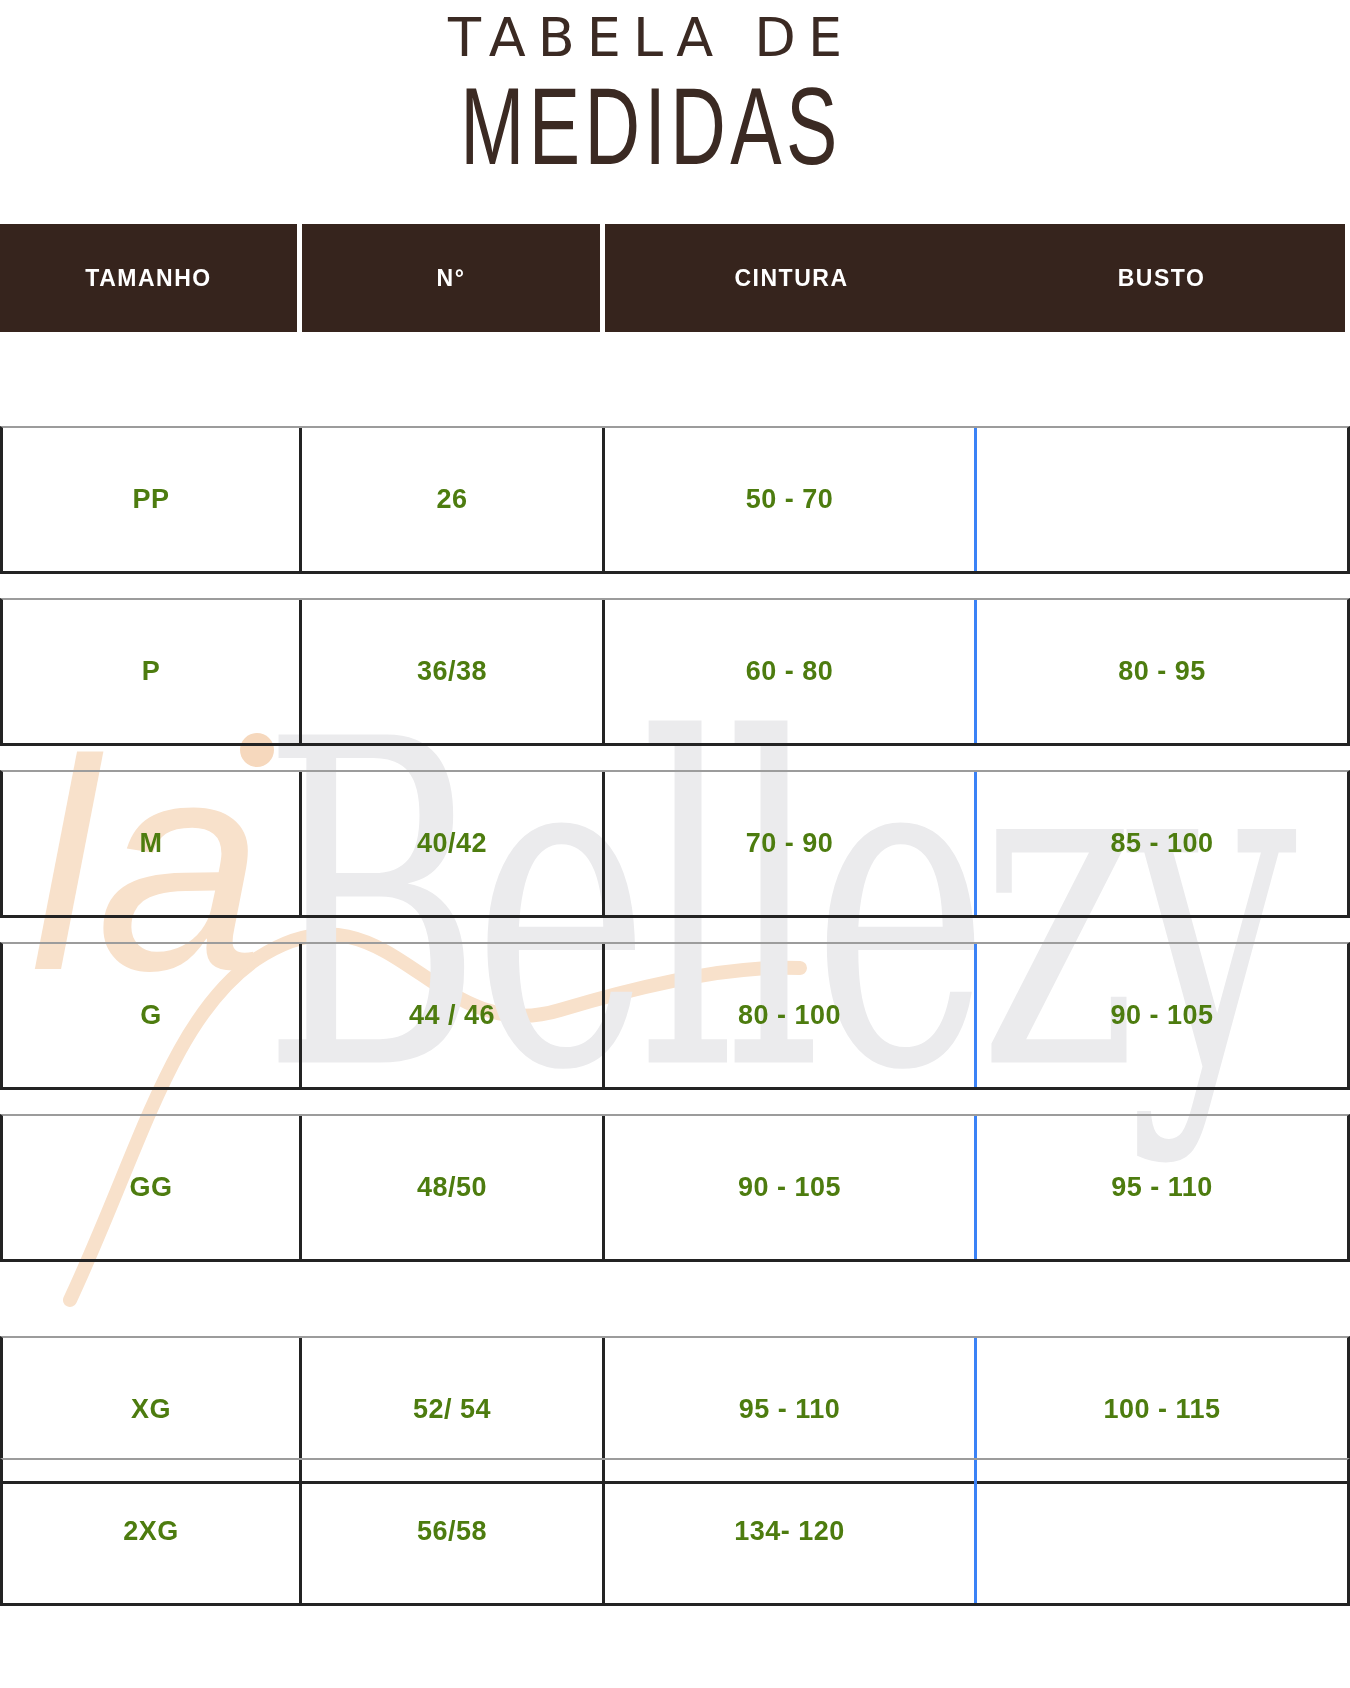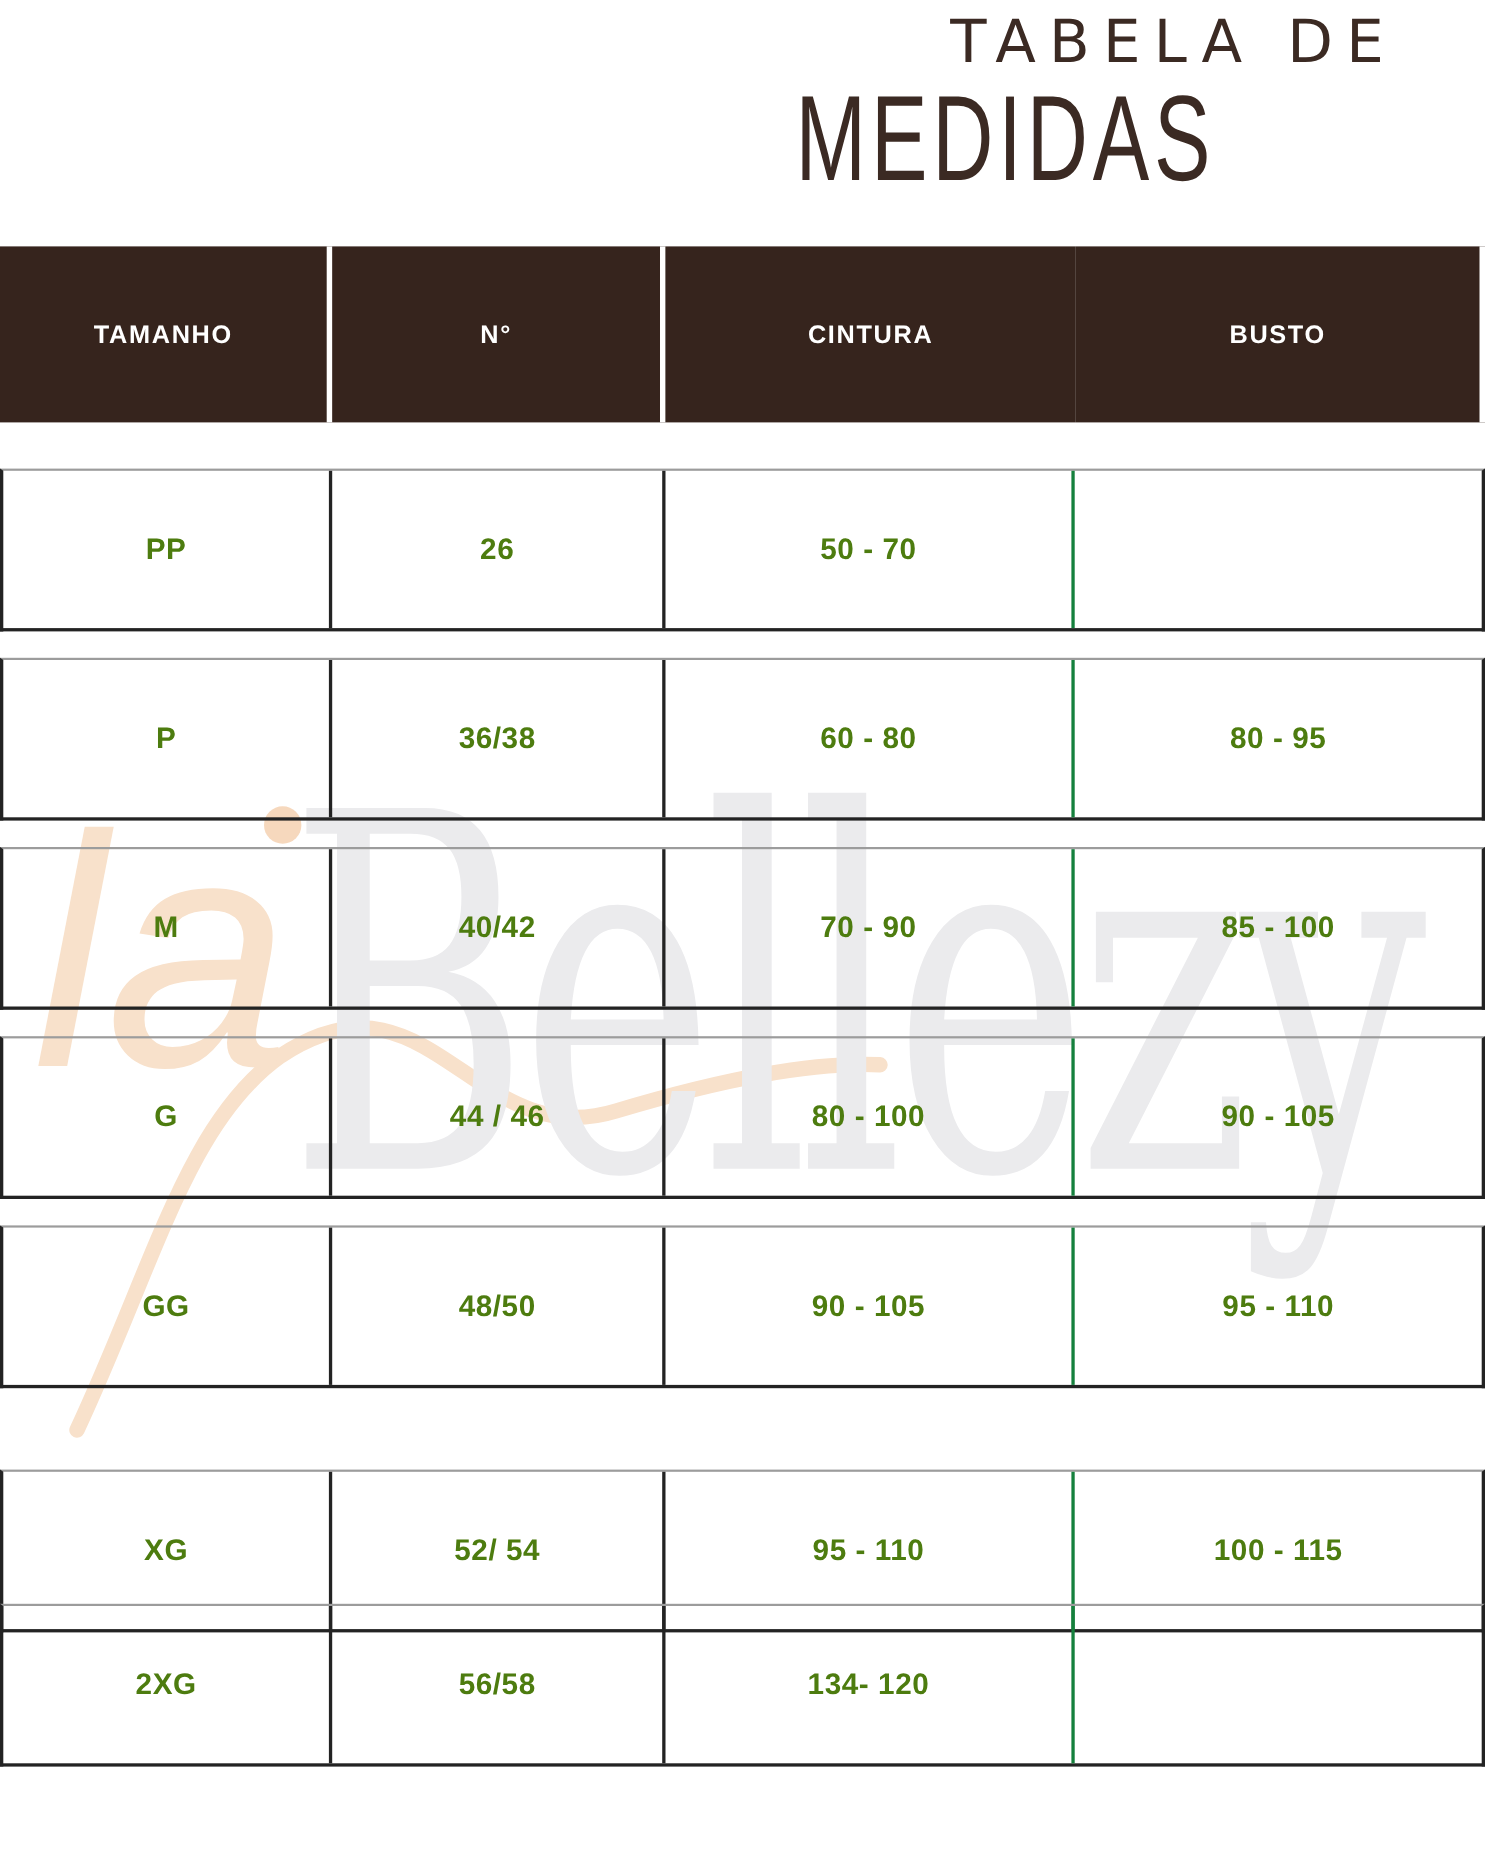--- a/index.html
+++ b/index.html
@@ -2,21 +2,21 @@
 <html><head>
 <meta charset="utf-8">
 <style>
   html,body{margin:0;padding:0}
   body{
     width:1350px;height:1688px;position:relative;overflow:hidden;
     background:#ffffff;font-family:"Liberation Sans",sans-serif;
   }
 
   
-  .title-wrap{position:absolute;top:0;left:0;width:1270px;text-align:right;z-index:3}
+  .title-wrap{position:absolute;top:0;left:16px;width:1270px;text-align:center;z-index:3}
   .title-line1{
     display:block;margin-top:6px;font-size:54px;font-weight:400;
     letter-spacing:12px;color:#3b2a23;font-family:"DejaVu Sans",sans-serif;
   }
   .title-line2{
     display:block;margin-top:2px;font-size:104px;font-weight:400;line-height:1.0;
     letter-spacing:6px;color:#3b2a23;transform:scaleX(.74) scaleY(1.06);
     transform-origin:50% 0;font-family:"Liberation Sans",sans-serif;
   }
 
@@ -29,21 +29,21 @@
   .wm-dot{position:absolute;left:240px;top:733px;width:34px;height:34px;border-radius:50%;background:#f6d8bd}
   .wm-name{
     position:absolute;left:262px;top:683px;font-family:"DejaVu Serif",serif;
     font-size:300px;line-height:1;letter-spacing:-10px;color:#ebebed;
     transform:scaleY(1.5);transform-origin:0 0;
   }
   .wm-swoosh{position:absolute;left:0;top:0}
 
   
   .thead{
-    position:absolute;left:0;top:224px;width:1350px;height:160px;display:flex;z-index:2;
+    position:absolute;left:0;top:224px;width:1350px;height:108px;display:flex;z-index:2;
   }
   .hcell{
     box-sizing:border-box;background:#36241d;color:#ffffff;
     display:flex;align-items:center;justify-content:center;
     font-size:23px;font-weight:bold;letter-spacing:1.5px;
   }
   .hcell.c1{flex:0 0 302px;border-right:5px solid #ffffff}
   .hcell.c2{flex:0 0 303px;border-right:5px solid #ffffff}
   .hcell.c3{flex:0 0 372px;border-right:5px solid #ffffff}
   .hcell.c4{flex:1 1 auto}
@@ -55,21 +55,21 @@
     border:3px solid #232323;border-top:2px solid #9c9c9c;
   }
   .row.r1{top:426px}.row.r2{top:598px}.row.r3{top:770px}.row.r4{top:942px}
   .row.r5{top:1114px}.row.r6{top:1336px}.row.r7{top:1458px}
   .cell{
     box-sizing:border-box;display:flex;align-items:center;justify-content:center;
     font-size:27px;font-weight:bold;color:#4d7c0f;letter-spacing:.5px;
   }
   .cell.c1{flex:0 0 299px;border-right:3px solid #232323}
   .cell.c2{flex:0 0 303px;border-right:3px solid #232323}
-  .cell.c3{flex:0 0 372px;border-right:3px solid #15803d}
+  .cell.c3{flex:0 0 372px;border-right:3px solid #3b82f6}
   .cell.c4{flex:1 1 auto}
 </style>
 </head>
 <body>
 
 <div class="watermark">
   <svg class="wm-swoosh" width="1350" height="1688" viewBox="0 0 1350 1688">
     <path d="M 70 1300 C 140 1150 170 1020 255 960 C 390 870 430 1050 560 1010 C 660 980 740 965 800 968" fill="none" stroke="#f8e1cb" stroke-width="14" stroke-linecap="round"></path>
   </svg>
   <span class="wm-script">la</span>

